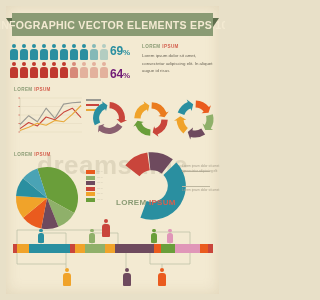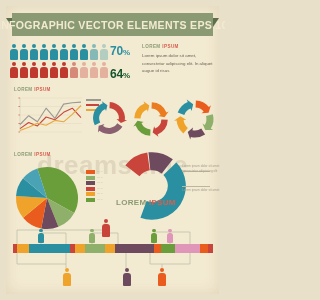--- a/index.html
+++ b/index.html
@@ -47,21 +47,21 @@
   .prow.second{margin-top:1px;}
   .pfig{width:10px;height:17px;position:relative;}
   .pfig .head{position:absolute;left:3px;top:1px;width:4px;height:4px;border-radius:50%;background:currentColor;}
   .pfig .body{position:absolute;left:1px;top:5.5px;width:8px;height:11px;background:currentColor;
     border-radius:3px 3px 1px 1px;}
 
   .pct-col{position:absolute;left:110px;top:44px;width:30px;}
   .pct{font-size:12px;font-weight:bold;font-family:"Liberation Sans Narrow","Liberation Sans",sans-serif;letter-spacing:-.2px;}
   .pct .u{font-size:8px;}
   .pct.one{color:#2a8fa0;margin-bottom:9px;}
-  .pct.two{color:#14532d;}
+  .pct.two{color:#701a75;}
 
   .txt-col{position:absolute;left:142px;top:44px;width:72px;}
   .lorem-head{font-size:4.6px;font-weight:bold;letter-spacing:.4px;margin-bottom:3px;}
   .lorem-head .a{color:#8a9b74;}
   .lorem-head .b{color:#d4614f;}
   .lorem-body{font-size:4.4px;line-height:1.75;color:#6a6456;}
 
   
   .sect-label{position:absolute;font-size:4.6px;font-weight:bold;letter-spacing:.4px;}
   .sect-label .a{color:#8a9b74;}
@@ -202,21 +202,21 @@
         </div>
         <div class="pfig" style="color: rgba(192, 57, 47, 0.32);">
           <span class="head"></span>
           <span class="body"></span>
         </div>
       </div>
   </div>
 
   <div class="pct-col">
     <div class="pct one">
-      <span>70</span><span class="u">%</span>
+      <span>69</span><span class="u">%</span>
     </div>
     <div class="pct two">
       <span>64</span><span class="u">%</span>
     </div>
   </div>
 
   <div class="txt-col">
     <div class="lorem-head">
       <span class="a">LOREM</span>
       <span class="b">IPSUM</span>

